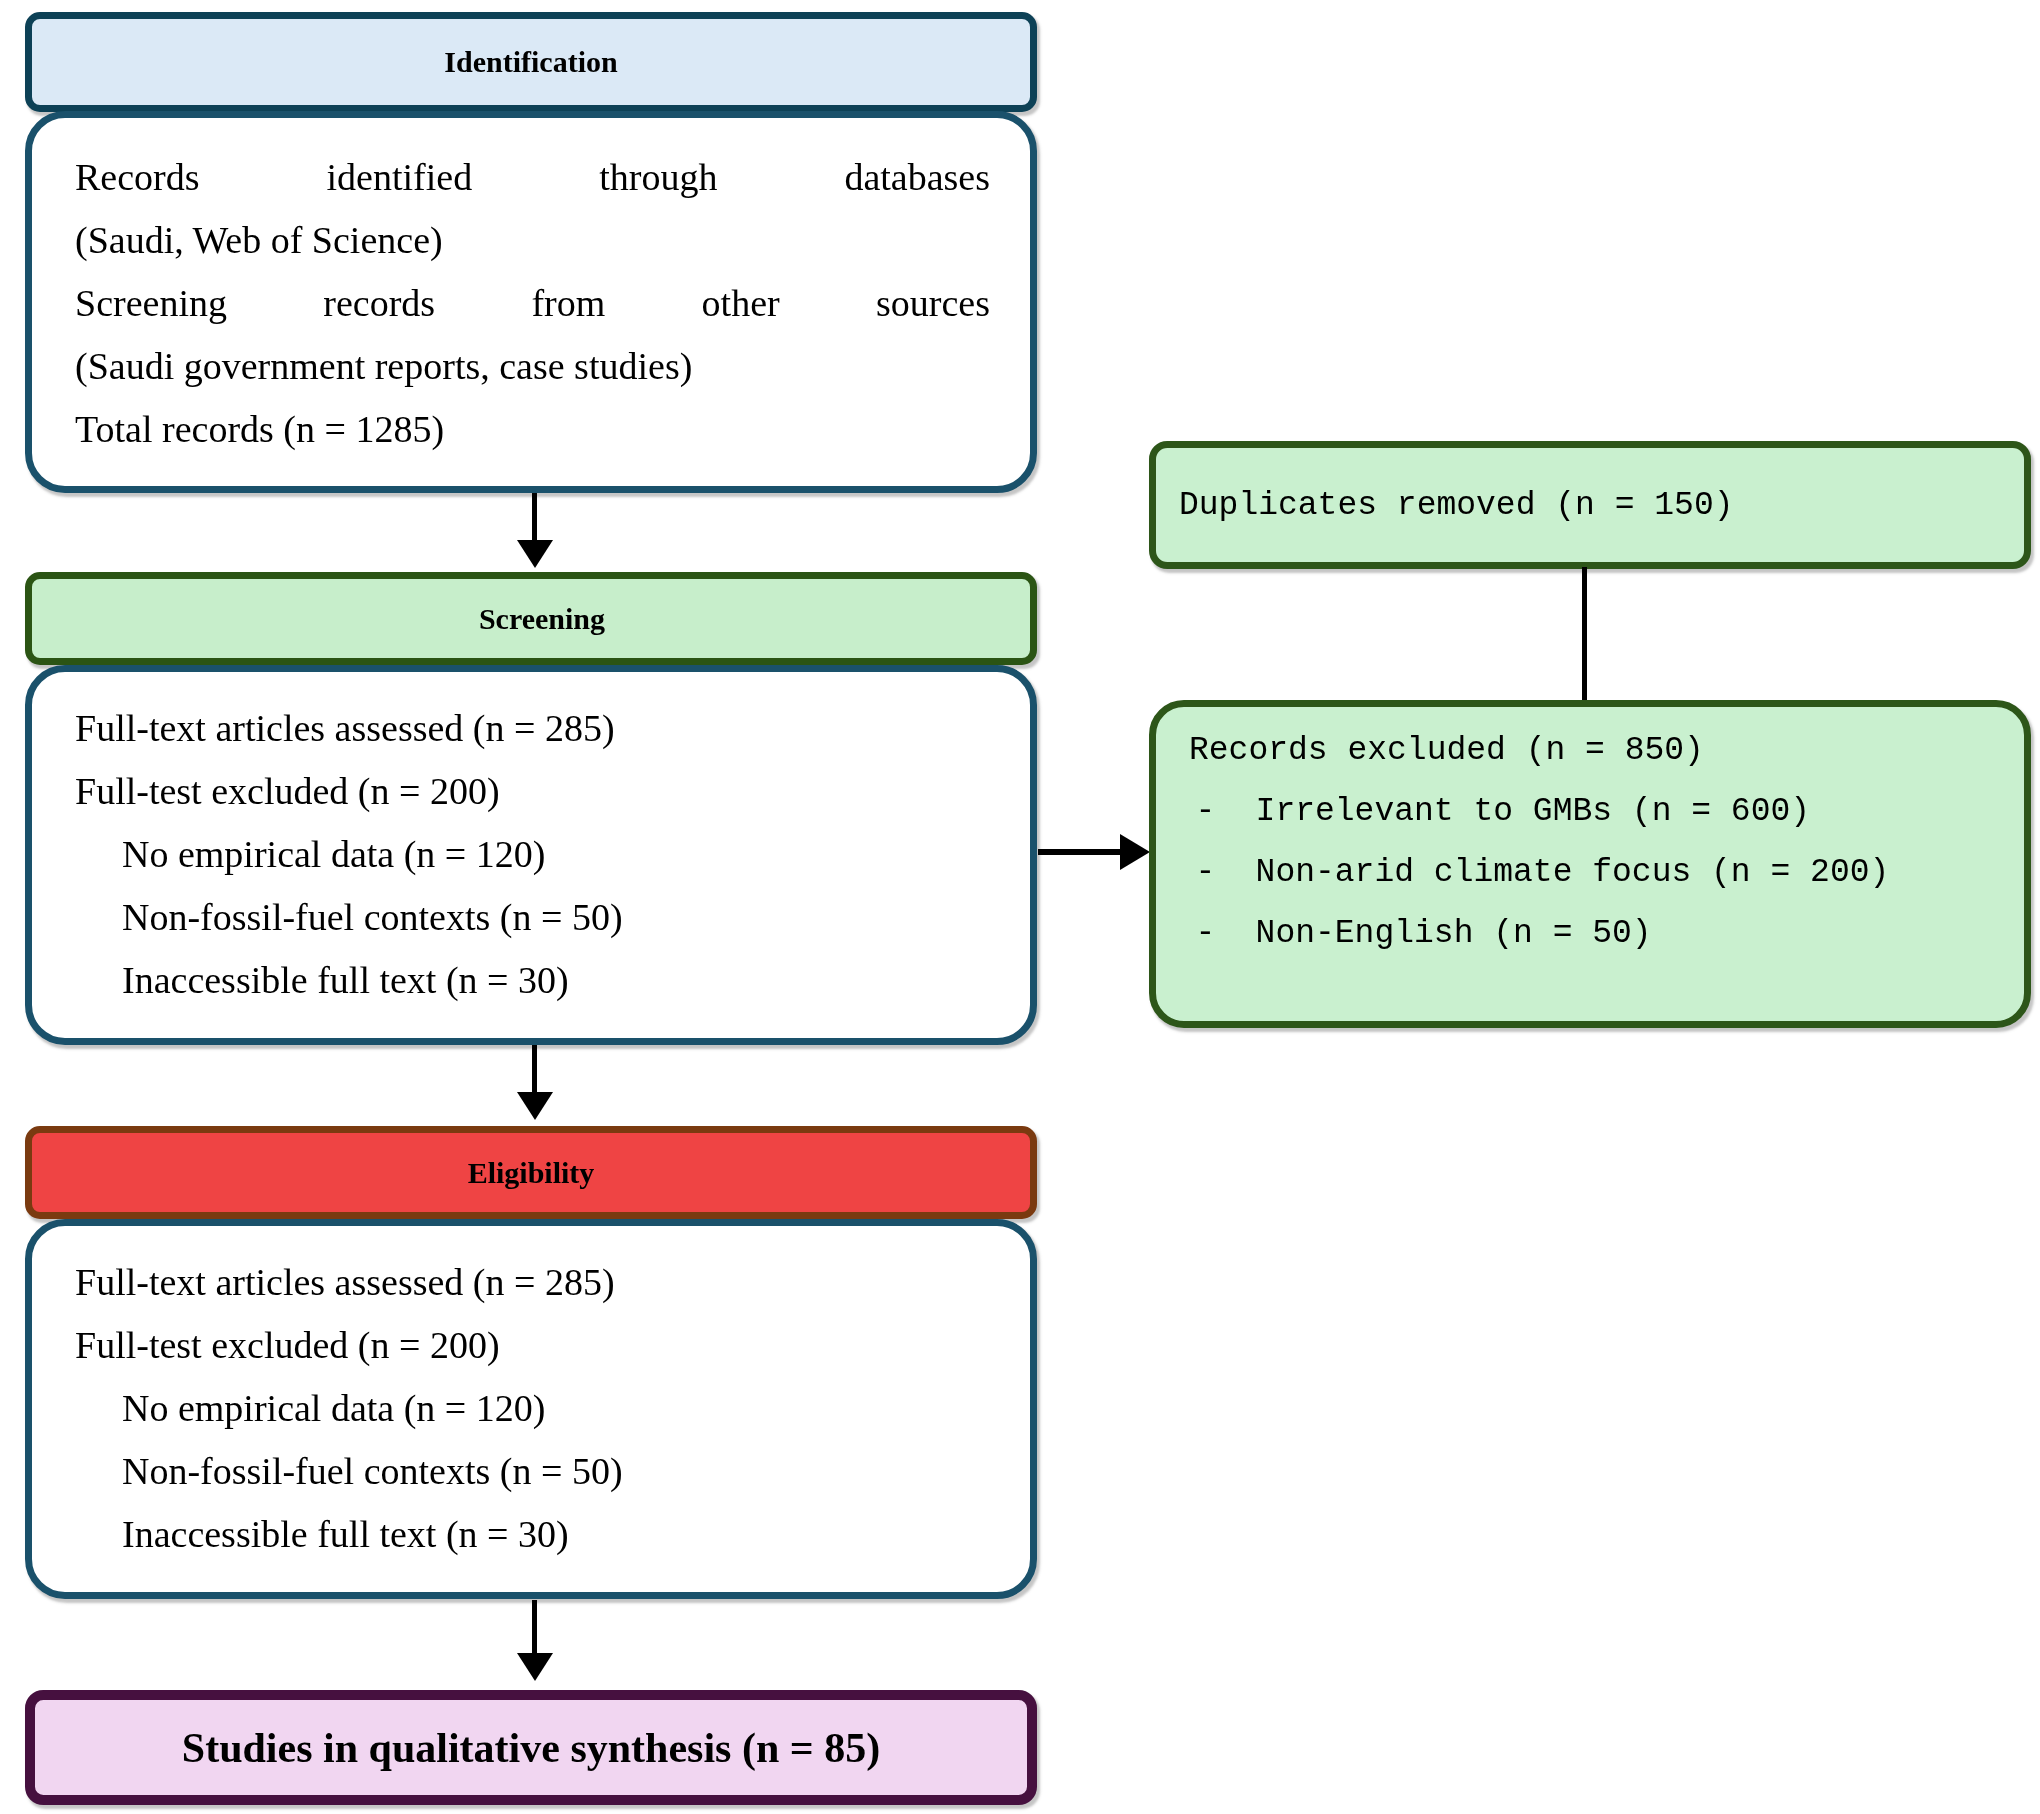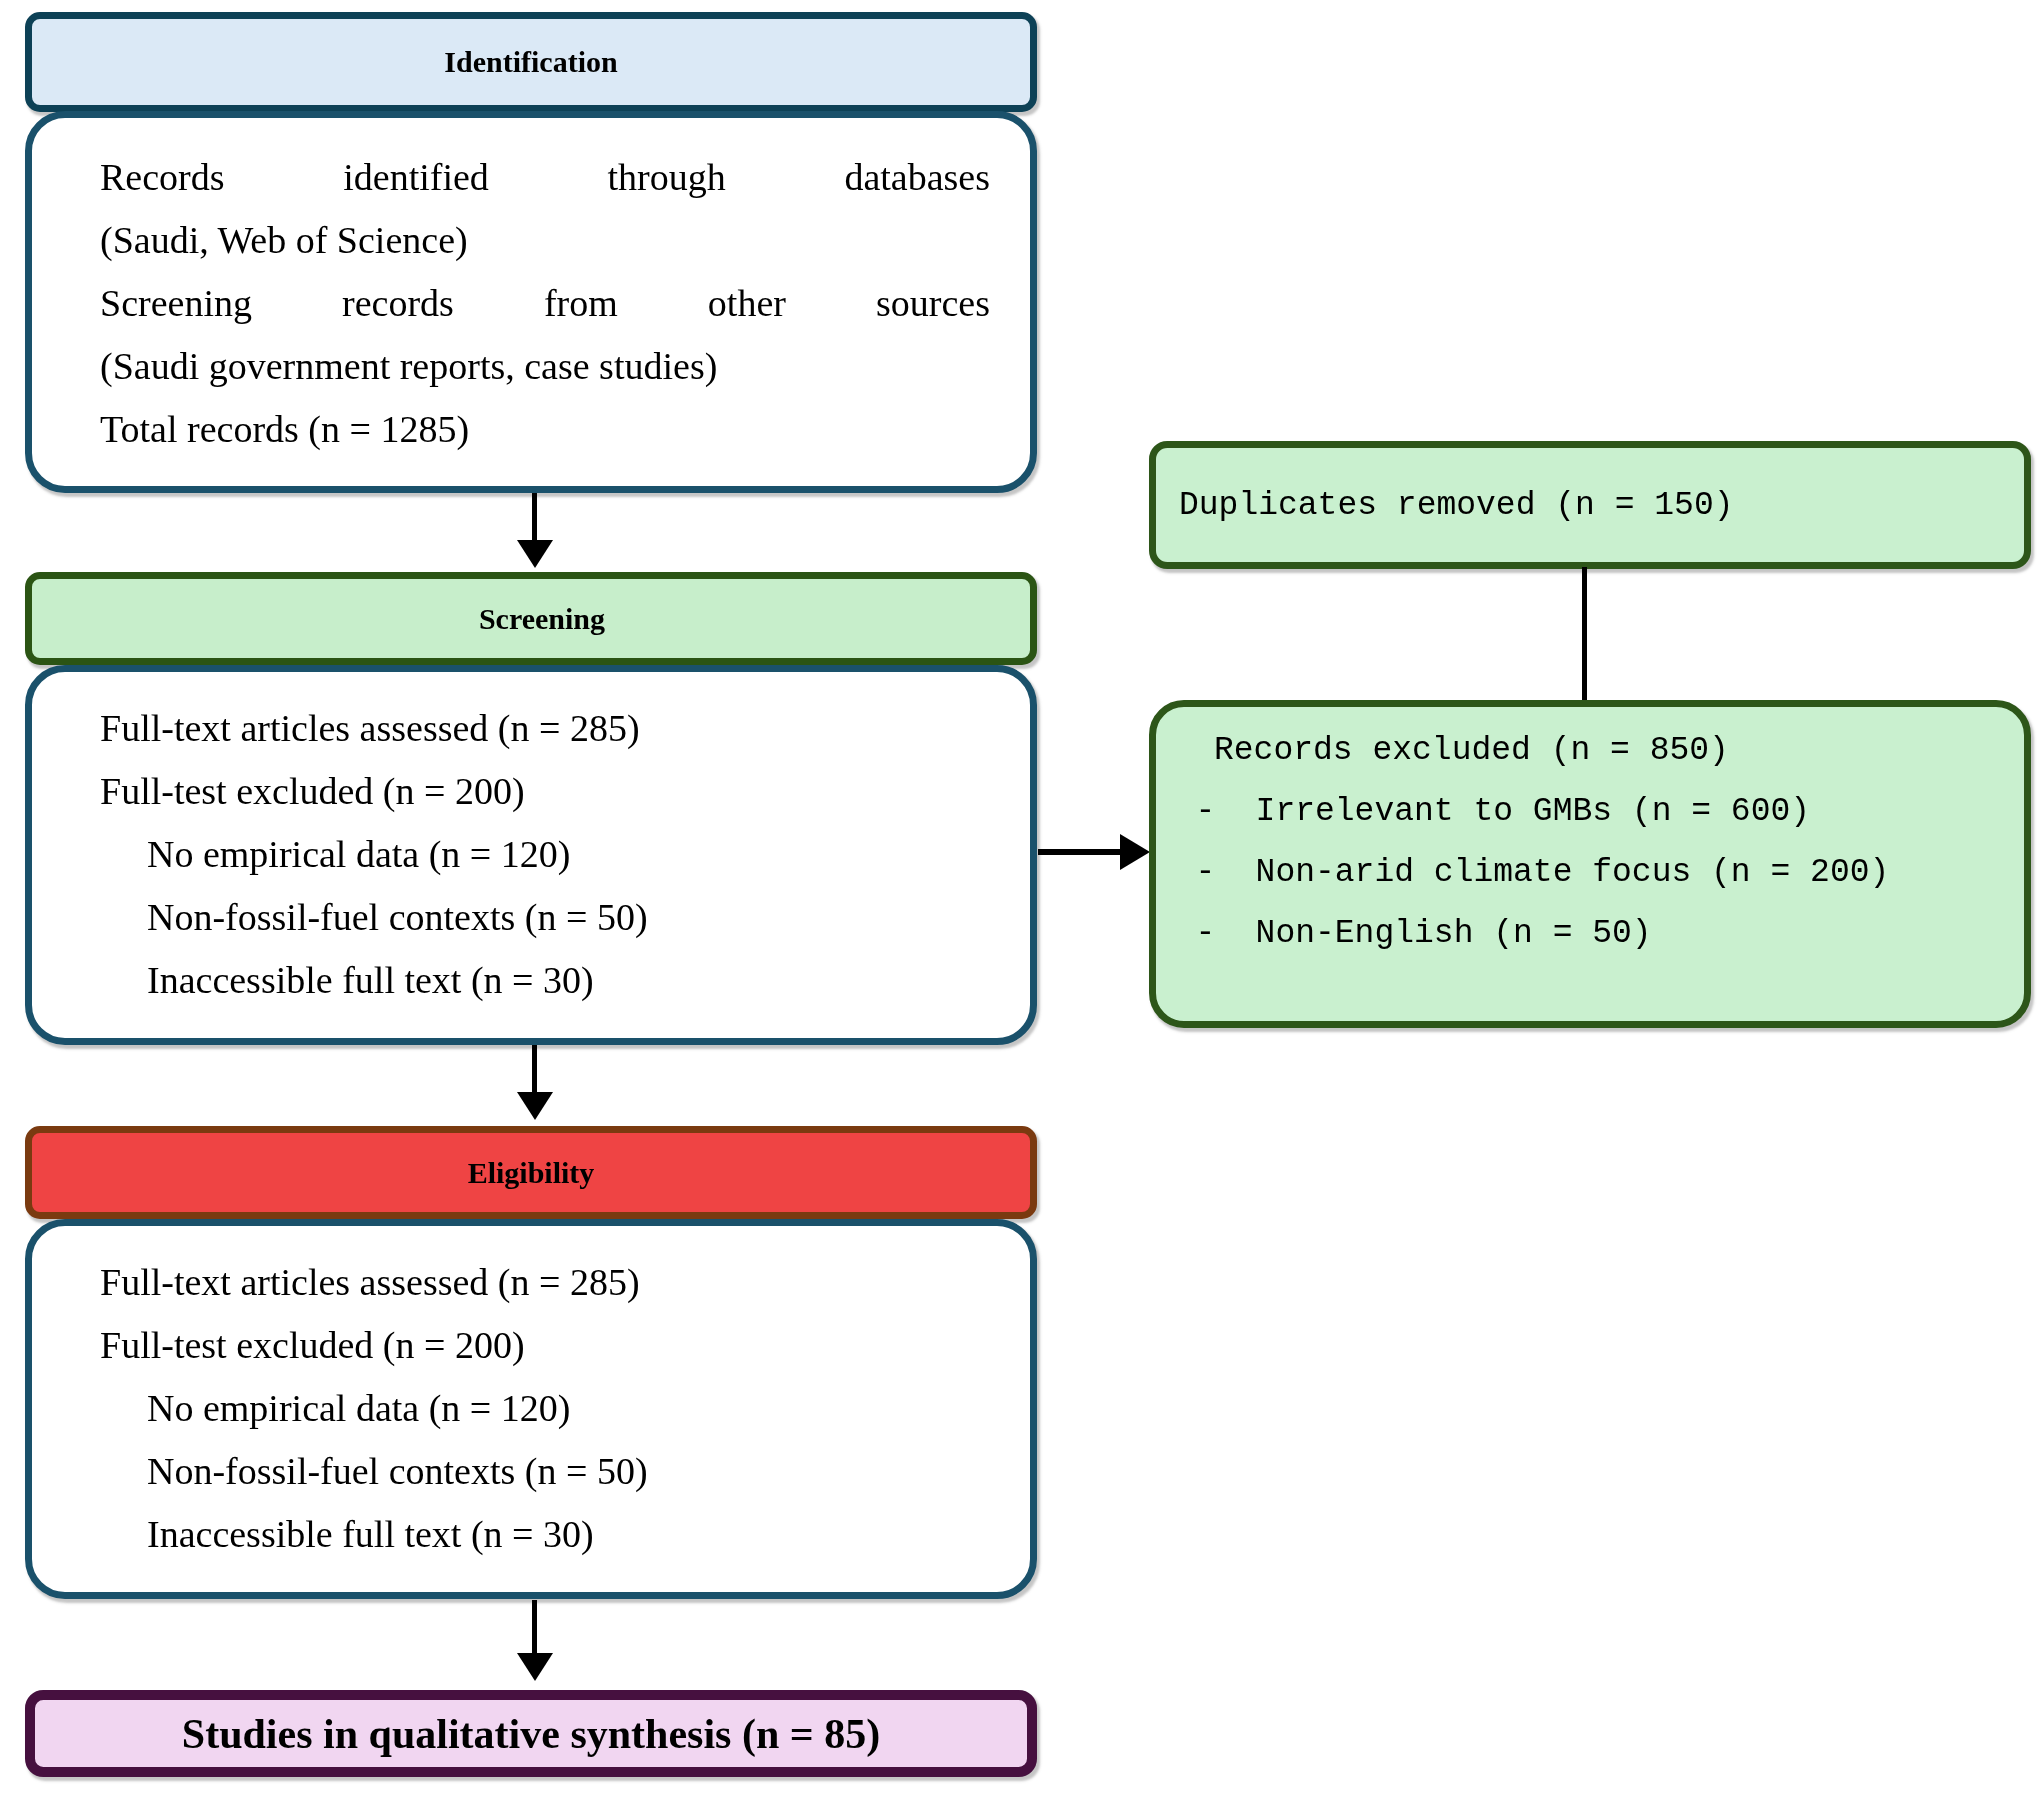--- a/index.html
+++ b/index.html
@@ -56,21 +56,21 @@
     border: 7.5px solid #1a516b;
     border-radius: 40px;
     font-size: 38px;
     line-height: 63px;
     box-shadow: 2.5px 3.3px 2.5px rgba(90,90,90,0.35);
   }
   #records-box   { top: 111px;  height: 382px; padding: 28px 40px 0 43px; }
   #screening-box { top: 665px;  height: 380px; padding: 25px 33px 0 43px; }
   #eligibility-box { top: 1219px; height: 380px; padding: 25px 33px 0 43px; }
 
-  .line { white-space: nowrap; margin-left: 25px; }
+  .line { white-space: nowrap; }
   .stretch {
     white-space: normal;
     text-align: justify;
     text-align-last: justify;
   }
   .indent { padding-left: 47px; }
 
   
   .green-box {
     background: #c9f0cf;
@@ -103,21 +103,21 @@
     width: 60px;
     padding-left: 6.6px;
     flex: 0 0 auto;
   }
 
   
   #synthesis-box {
     left: 25px;
     top: 1690px;
     width: 1012px;
-    height: 87px;
+    height: 115px;
     background: #f1d6f1;
     border: 10px solid #46103f;
     border-radius: 18.3px;
     display: flex;
     align-items: center;
     justify-content: center;
     font-weight: 700;
     font-size: 42px;
     box-shadow: 2.5px 3.3px 2.5px rgba(90,90,90,0.35);
   }

